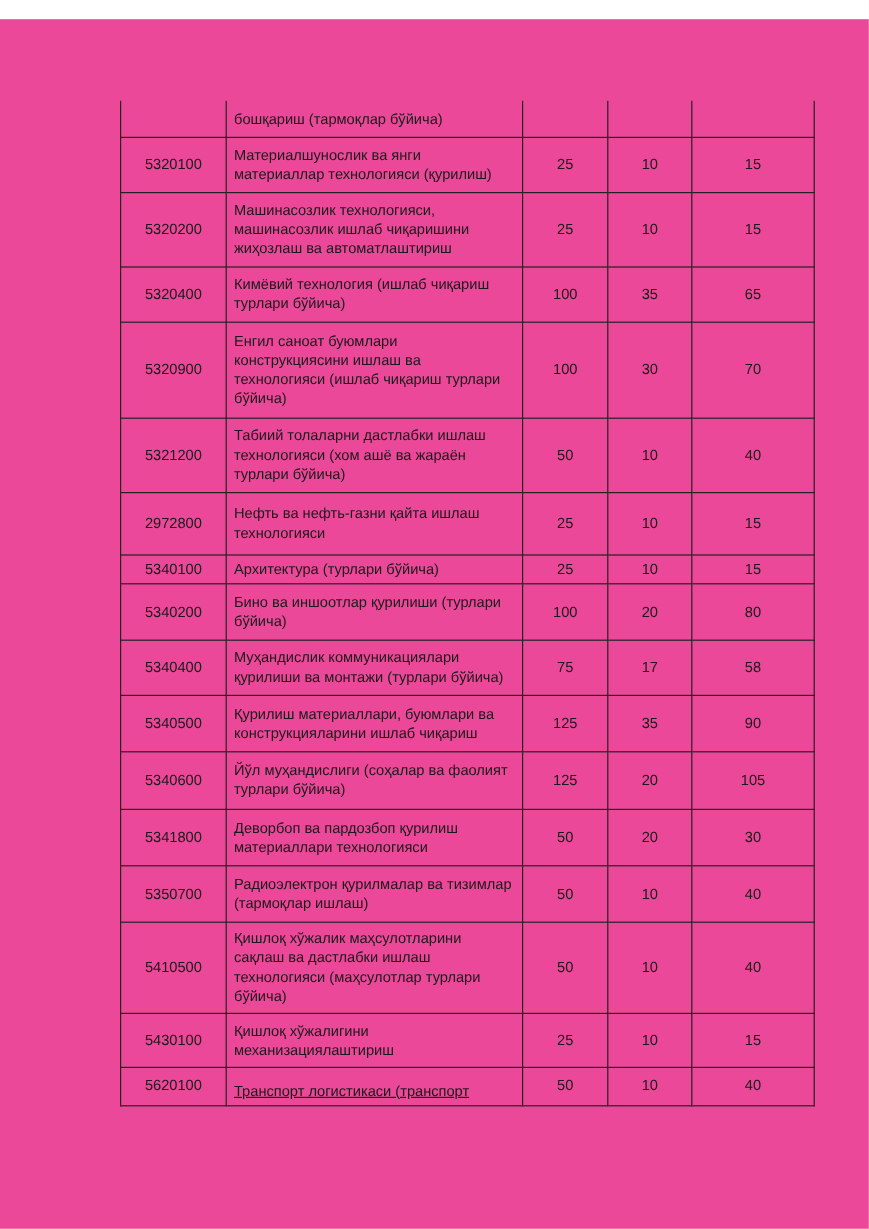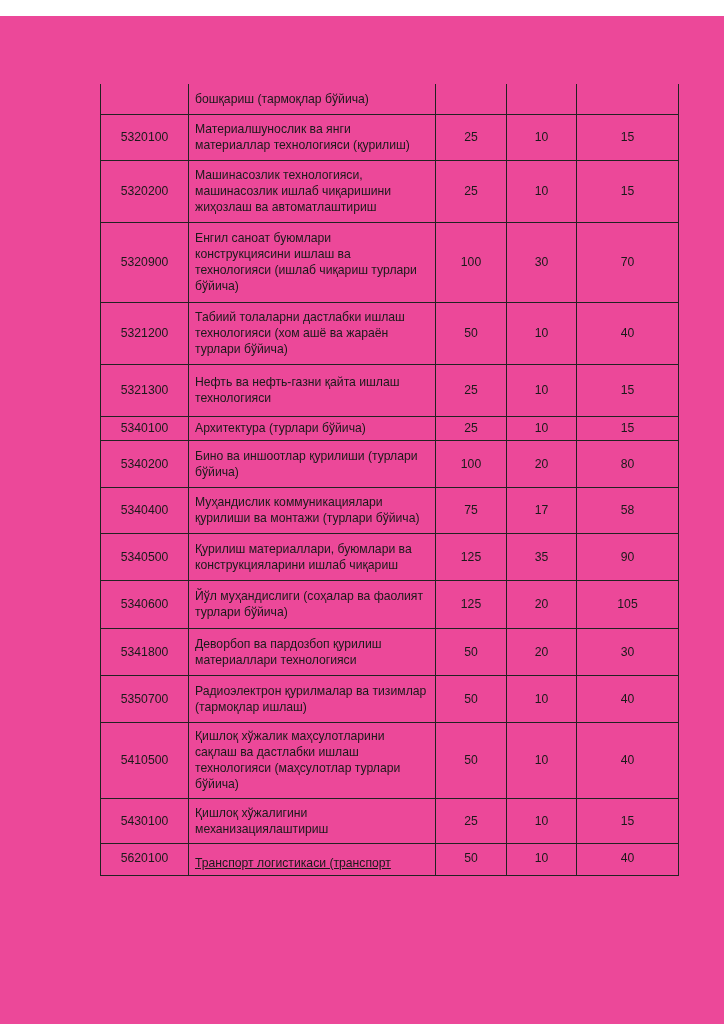--- a/index.html
+++ b/index.html
@@ -45,36 +45,43 @@
         <td class="num">10</td>
         <td class="num">15</td>
       </tr>
       <tr style="height:62px">
         <td class="code">5320200</td>
         <td class="name">Машинасозлик технологияси, машинасозлик ишлаб чиқаришини жиҳозлаш ва автоматлаштириш</td>
         <td class="num">25</td>
         <td class="num">10</td>
         <td class="num">15</td>
       </tr>
+      <tr style="height:46px">
+        <td class="code">5320400</td>
+        <td class="name">Кимёвий технология (ишлаб чиқариш турлари бўйича)</td>
+        <td class="num">100</td>
+        <td class="num">35</td>
+        <td class="num">65</td>
+      </tr>
       <tr style="height:80px">
         <td class="code">5320900</td>
         <td class="name">Енгил саноат буюмлари конструкциясини ишлаш ва технологияси (ишлаб чиқариш турлари бўйича)</td>
         <td class="num">100</td>
         <td class="num">30</td>
         <td class="num">70</td>
       </tr>
       <tr style="height:62px">
         <td class="code">5321200</td>
         <td class="name">Табиий толаларни дастлабки ишлаш технологияси (хом ашё ва жараён турлари бўйича)</td>
         <td class="num">50</td>
         <td class="num">10</td>
         <td class="num">40</td>
       </tr>
       <tr style="height:52px">
-        <td class="code">5321300</td>
+        <td class="code">2972800</td>
         <td class="name">Нефть ва нефть-газни қайта ишлаш технологияси</td>
         <td class="num">25</td>
         <td class="num">10</td>
         <td class="num">15</td>
       </tr>
       <tr style="height:24px">
         <td class="code">5340100</td>
         <td class="name">Архитектура (турлари бўйича)</td>
         <td class="num">25</td>
         <td class="num">10</td>

